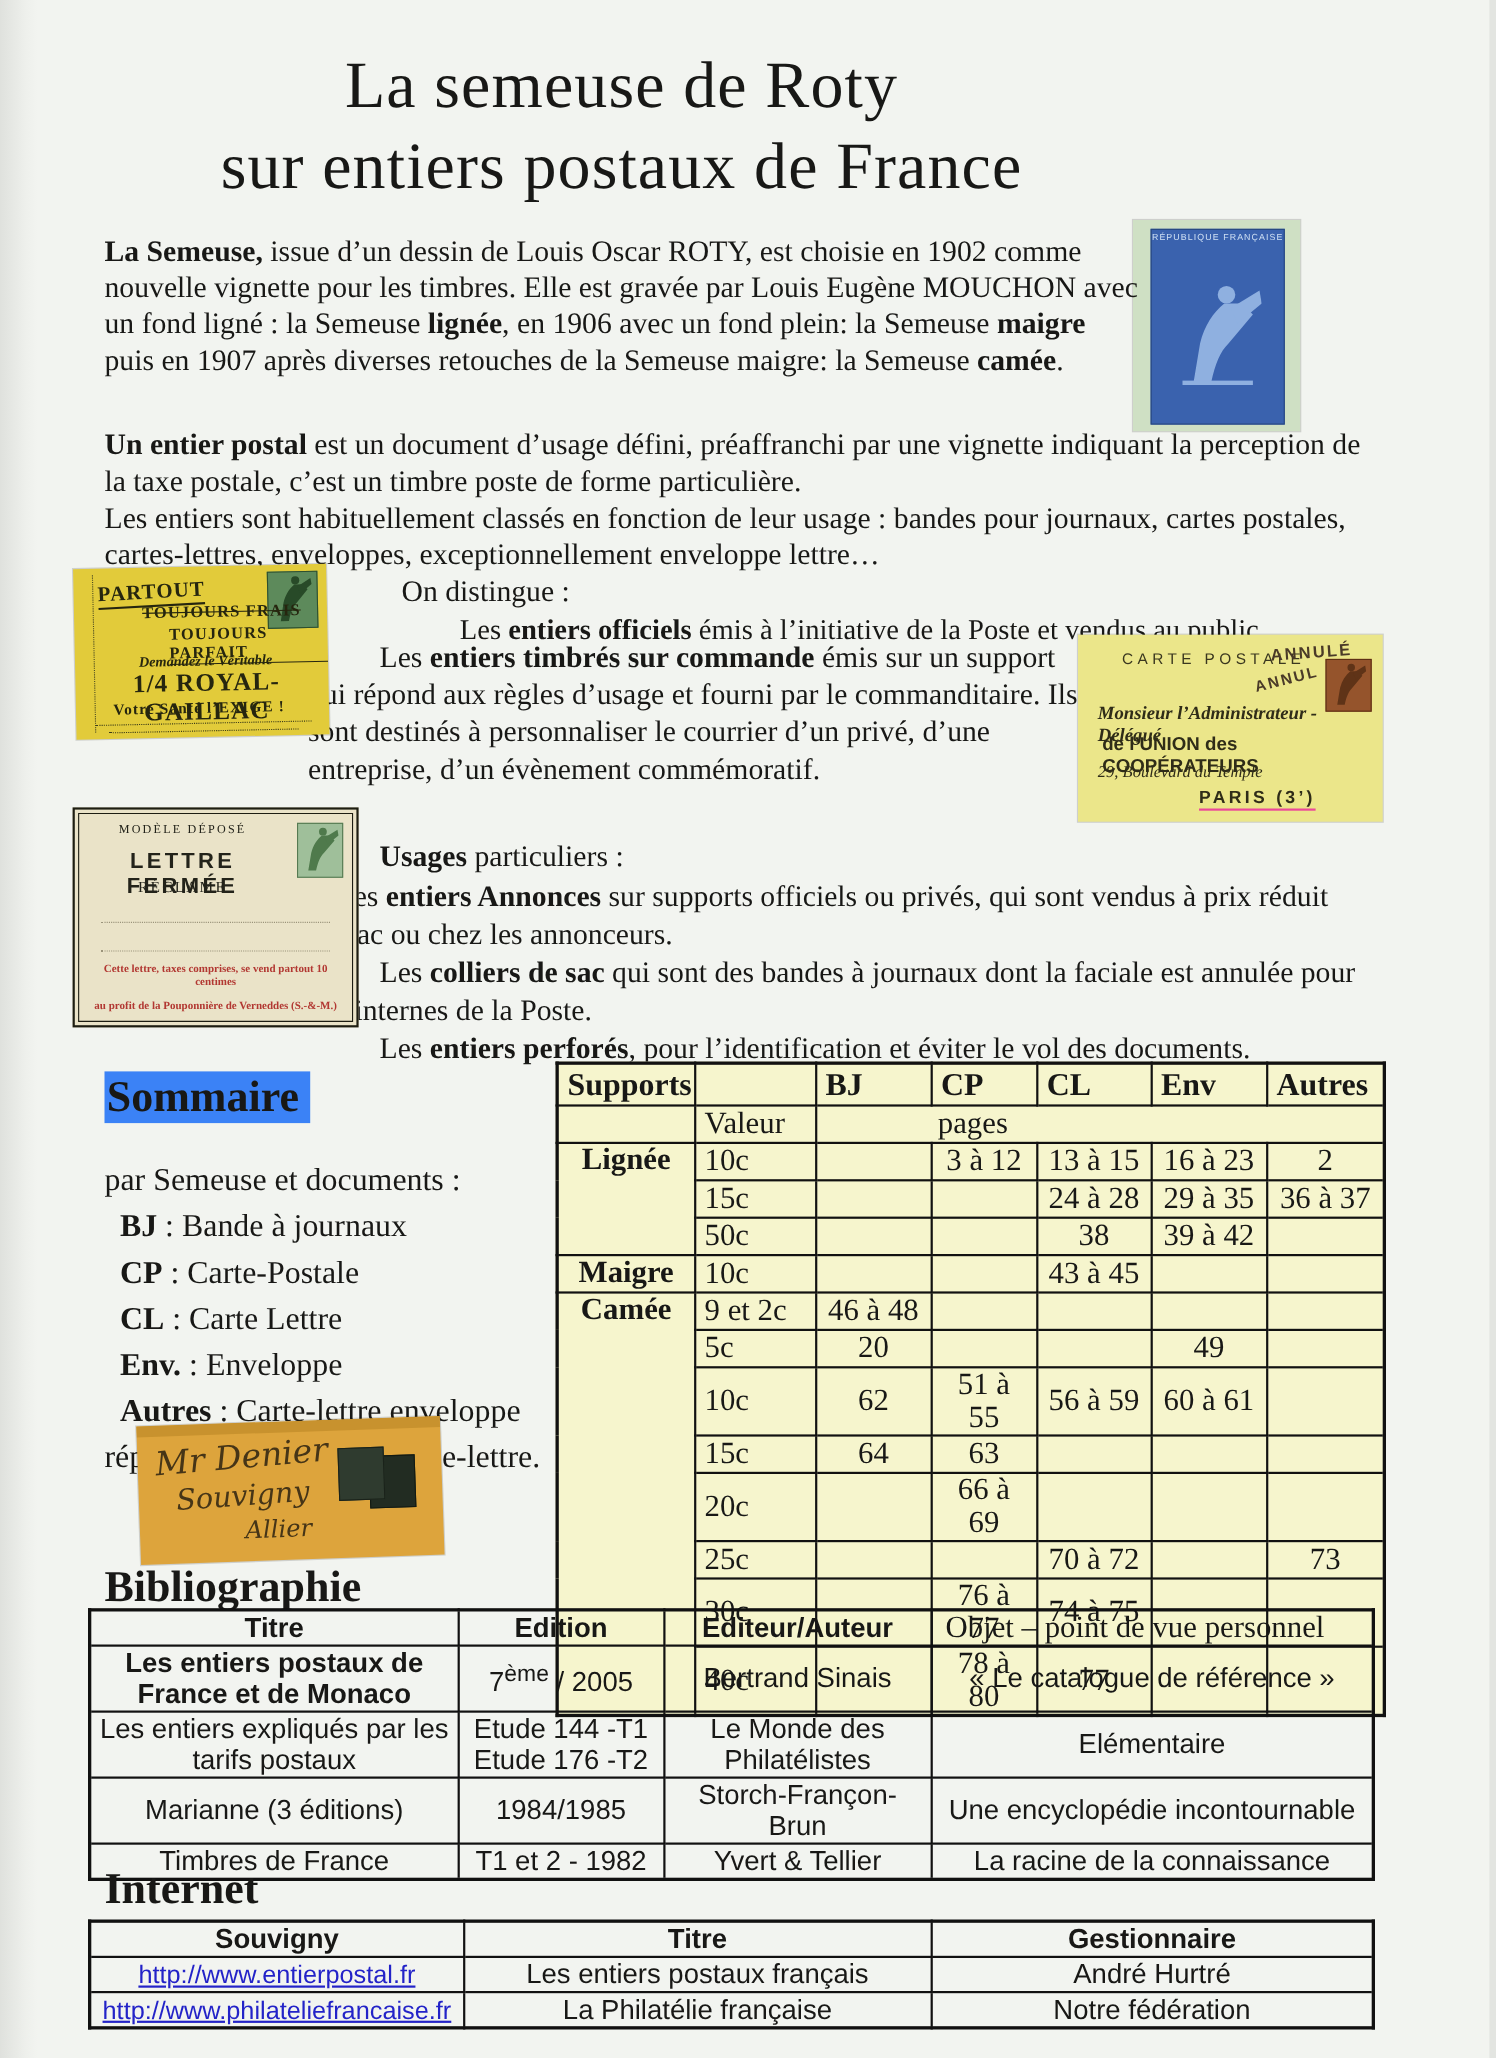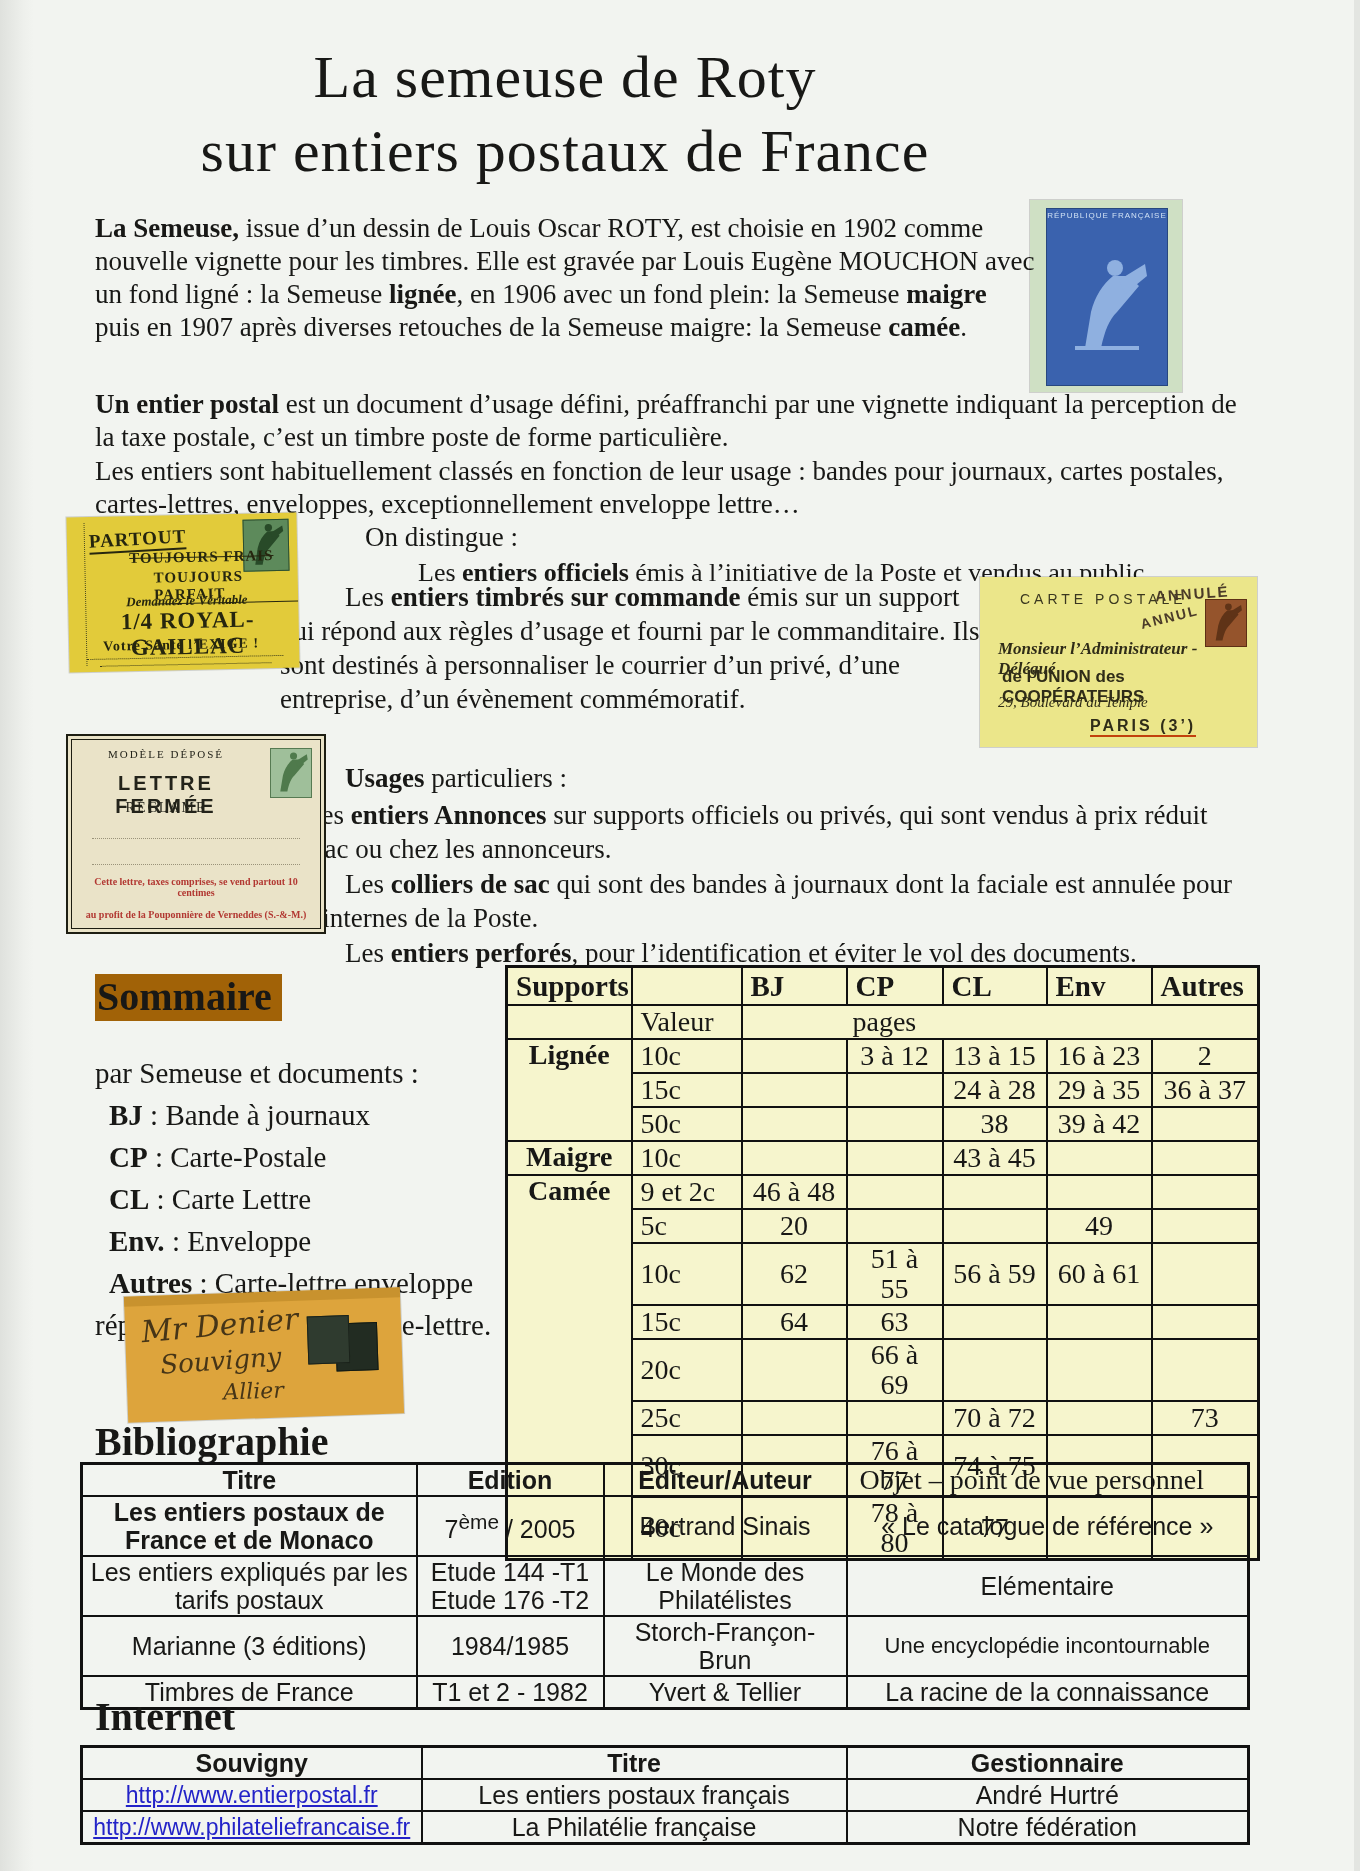--- a/index.html
+++ b/index.html
@@ -39,61 +39,61 @@
 
   .card-coop{left:980px;top:577px;width:277px;height:170px;background:#ebe68a;color:#2f2c18;
          font-family:"Liberation Sans",sans-serif;}
   .coop-head{position:absolute;left:40px;top:14px;font-size:14px;letter-spacing:4px;color:#3a371f;}
   .coop-annule1{position:absolute;right:28px;top:8px;font-size:15px;font-weight:bold;letter-spacing:2px;color:#4a3a28;transform:rotate(-4deg);}
   .coop-annule2{position:absolute;right:58px;top:32px;font-size:14px;font-weight:bold;letter-spacing:2px;color:#4a3a28;transform:rotate(-14deg);}
   .coop-stamp{position:absolute;right:10px;top:22px;width:40px;height:46px;background:#95542c;border:1px solid #5d2f14;}
   .coop-l1{position:absolute;left:18px;top:62px;font-size:17px;font-weight:bold;font-style:italic;font-family:"Liberation Serif",serif;}
   .coop-l2{position:absolute;left:22px;top:90px;font-size:17px;font-weight:bold;}
   .coop-l3{position:absolute;left:18px;top:117px;font-size:15px;font-style:italic;font-family:"Liberation Serif",serif;}
-  .coop-l4{position:absolute;left:110px;top:140px;font-size:16px;font-weight:bold;letter-spacing:3px;border-bottom:2px solid #c2410c;}
+  .coop-l4{position:absolute;left:110px;top:140px;font-size:16px;font-weight:bold;letter-spacing:3px;border-bottom:2px solid #ec4899;}
 
   .card-lf{left:66px;top:734px;width:256px;height:196px;background:#eae3c8;border:2px solid #1d1d12;
          box-shadow:inset 0 0 0 3px #eae3c8, inset 0 0 0 4px #1d1d12;color:#23231a;}
   .lf-modele{position:absolute;left:0;right:60px;top:12px;text-align:center;font-size:11px;letter-spacing:2px;}
   .lf-titre{position:absolute;left:0;right:60px;top:36px;text-align:center;font-size:20px;font-weight:bold;letter-spacing:3px;font-family:"Liberation Sans",sans-serif;}
   .lf-reclame{position:absolute;left:0;right:60px;top:64px;text-align:center;font-size:14px;letter-spacing:2px;}
   .lf-stamp{position:absolute;right:12px;top:12px;width:40px;height:48px;background:#9fbf9a;border:1px solid #567a52;}
   .lf-line{position:absolute;left:24px;right:24px;border-top:1px dotted #9a937a;}
   .lf-red{position:absolute;left:8px;right:8px;text-align:center;color:#b23832;font-size:10px;font-weight:bold;}
 
   .band{left:126px;top:1292px;width:276px;height:126px;background:#dda43c;transform:rotate(-2deg);
         color:#463517;overflow:hidden;}
   .band::before{content:"";position:absolute;left:0;right:0;top:0;height:10px;background:#c8922e;}
   .band-s1{position:absolute;left:16px;top:14px;font-size:30px;font-style:italic;font-family:"DejaVu Serif",serif;transform:rotate(-3deg);}
   .band-s2{position:absolute;left:34px;top:52px;font-size:26px;font-style:italic;font-family:"DejaVu Serif",serif;transform:rotate(-2deg);}
   .band-s3{position:absolute;left:96px;top:86px;font-size:22px;font-style:italic;font-family:"DejaVu Serif",serif;}
   .band-stamp1{position:absolute;right:52px;top:26px;width:40px;height:46px;background:#2f3b2f;border:1px solid #1a221a;}
   .band-stamp2{position:absolute;right:24px;top:34px;width:40px;height:46px;background:#222c22;border:1px solid #131a13;}
 
-  .hl{background:#a16207;padding:0 10px 2px 2px;}
+  .hl{background:#3b82f6;padding:0 10px 2px 2px;}
   .h-big{font-size:40px;font-weight:bold;line-height:44px;}
 
   
   table{border-collapse:collapse;}
   .sup-table{left:505px;top:965px;width:752px;background:#f6f5cd;
         font-size:28px;border:3px solid #111;table-layout:fixed;}
   .sup-table th,.sup-table td{border:2px solid #111;padding:0 8px;height:32px;line-height:30px;overflow:hidden;}
   .sup-table th{text-align:left;font-size:29px;height:36px;}
   .sup-table td{text-align:center;}
   .sup-table td.val{text-align:left;}
   .sup-table td.grp{font-weight:bold;vertical-align:top;text-align:center;}
   .sup-table td.pages{text-align:left;padding-left:110px;}
 
   
   .doc-table{left:80px;top:1462px;width:1167px;font-family:"Liberation Sans",sans-serif;
         font-size:25px;border:3px solid #111;table-layout:fixed;}
   .doc-table th,.doc-table td{border:2px solid #111;text-align:center;padding:1px 4px;line-height:28px;vertical-align:middle;}
   .doc-table th{font-weight:bold;font-size:25px;}
   th.objet-h{font-family:"Liberation Serif",serif;font-weight:normal;font-size:28px;text-align:left;padding-left:12px;}
-  .small-cell{font-size:22px;}
+  .small-cell{font-size:25px;}
   .net-table{top:1745px;}
   .link{color:#2323c8;text-decoration:underline;text-align:left;white-space:nowrap;font-size:23px;}
 </style>
 </head>
 <body>
 
 <div id="paper">
 
   <div class="abs title">
     <div>La semeuse de Roty</div>

